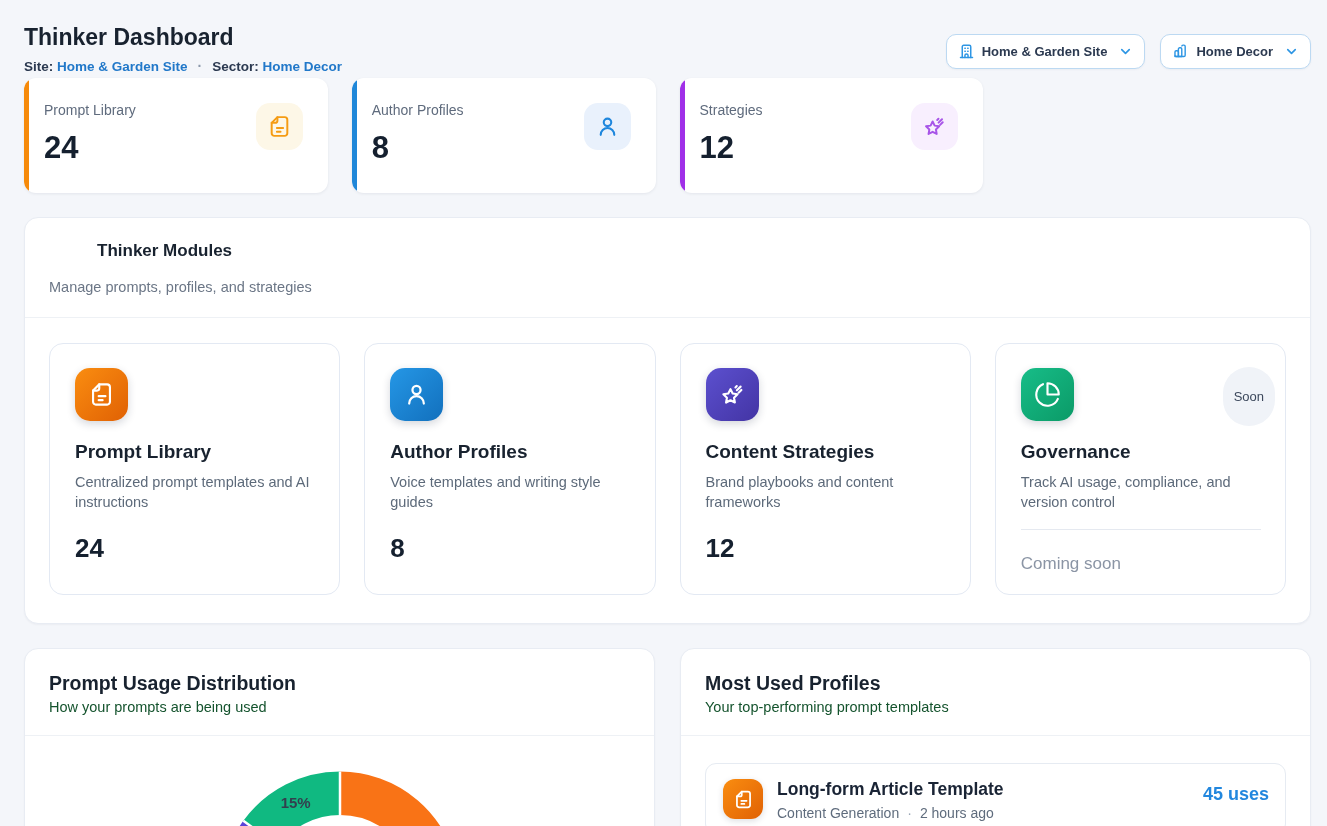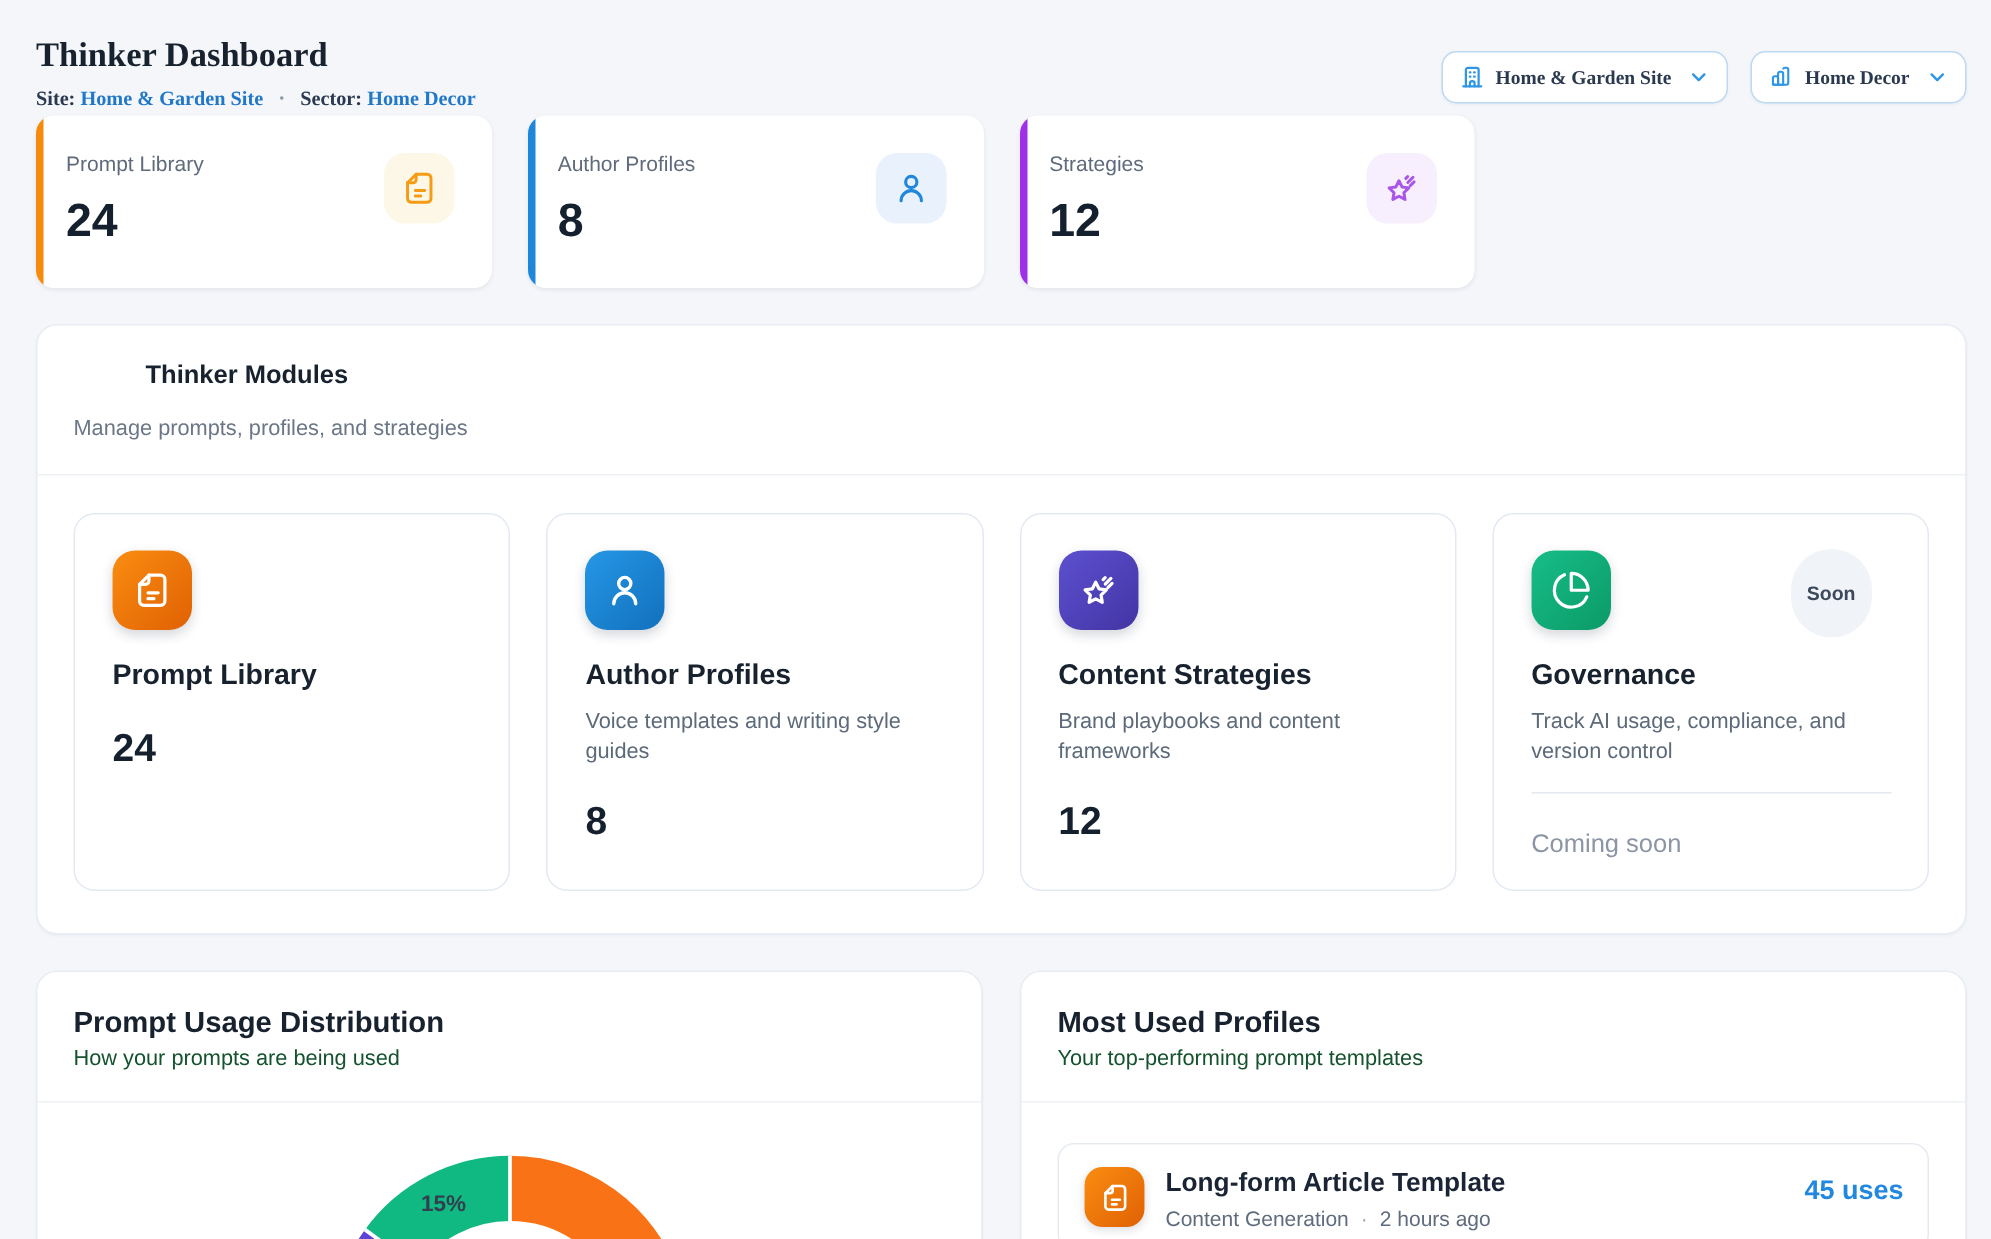--- a/index.html
+++ b/index.html
@@ -1,19 +1,19 @@
 <!DOCTYPE html>
 <html><head>
 <meta charset="utf-8">
 <style>
 * { margin:0; padding:0; box-sizing:border-box; }
 html,body { width:1327px; height:826px; overflow:hidden; }
 body { background:#f4f6fa; font-family:"Liberation Sans", sans-serif; color:#1b2536; }
 .wrap { margin-left:24px; width:1287px; padding-top:24px; }
-.hdr { position:relative;font-family:Liberation Serif, serif; }
+.hdr { position:relative; }
 h1 { font-size:23px; font-weight:bold; color:#18222f; letter-spacing:0; }
 .sub { margin-top:8px; font-size:13.5px; font-weight:bold; color:#2b3950; line-height:15px; }
 .sub a { color:#2178c9; text-decoration:none; }
 .sub .dot { color:#8c99ab; font-weight:bold; margin:0 10px; font-size:14px; line-height:13px; }
 .btns { position:absolute; top:10px; right:0; display:flex; gap:15px; }
 .btn { height:35px; background:#fff; border:1px solid #bcd9f2; border-radius:10px; display:flex; align-items:center; padding:0 11px; gap:7px; font-size:13px; font-weight:bold; color:#2b3950; box-shadow:0 1px 2px rgba(30,60,100,.05); }
 .btn svg { flex:none; }
 
 
 .stats { margin-top:4px; display:grid; grid-template-columns:repeat(4,1fr); gap:24px; }
@@ -37,21 +37,21 @@
 .mgrid { padding:25px 24px 28px; display:grid; grid-template-columns:repeat(4,1fr); gap:24px; }
 .mcard { position:relative; border:1.5px solid #e3e9f3; border-radius:14px; padding:24px 24px 0 25px; height:252px; }
 .micon { width:53px; height:53px; border-radius:15px; display:flex; align-items:center; justify-content:center; box-shadow:0 3px 8px rgba(20,35,60,.18); }
 .micon.o { background:linear-gradient(135deg,#fa8d10,#e06104); }
 .micon.b { background:linear-gradient(135deg,#2597e6,#1270bd); }
 .micon.p { background:linear-gradient(135deg,#5c50cf,#4334a4); }
 .micon.g { background:linear-gradient(135deg,#17bd88,#0b9a67); }
 .mt { margin-top:20px; font-size:19px; font-weight:bold; color:#18222f; }
 .md { margin-top:9px; font-size:14.5px; color:#5d6a7a; line-height:20px; }
 .mv { margin-top:21px; font-size:26px; font-weight:bold; color:#15202f; }
-.soon { position:absolute; top:23px; right:37px; background:#f0f3f8; color:#3c485c; font-size:13px; font-weight:bold; border-radius:999px; padding:22px 11px; }
+.soon { position:absolute; top:23px; right:10px; background:#f0f3f8; color:#3c485c; font-size:13px; font-weight:normal; border-radius:999px; padding:22px 11px; }
 .gdiv { margin-top:17px; border-top:1px solid #e5e9f0; }
 .cs { margin-top:24px; font-size:17px; color:#8b95a5; }
 
 
 .bottom { margin-top:24px; display:grid; grid-template-columns:1fr 1fr; gap:25px; }
 .bpanel { background:#fff; border:1px solid #e8ecf3; border-radius:14px; box-shadow:0 1px 2px rgba(20,35,60,.04); height:400px; overflow:hidden; }
 .chartbox { position:relative; height:300px; }
 .phead2 { padding:23px 24px 0; }
 .phead2 .pt2 { font-size:19.5px; font-weight:bold; color:#18222f; }
 .phead2 .ps2 { margin-top:4px; font-size:14.5px; color:#14532d; padding-bottom:20px; }
@@ -139,20 +139,21 @@
     <div class="mgrid">
       <div class="mcard">
         <div class="micon o">
           <svg width="27" height="27" viewBox="0 0 24 24" fill="none" stroke="#fff" stroke-width="1.9" stroke-linecap="round" stroke-linejoin="round">
               <path d="M10 3h7a2.5 2.5 0 0 1 2.5 2.5v13a2.5 2.5 0 0 1-2.5 2.5H7a2.5 2.5 0 0 1-2.5-2.5V8.5L10 3z"></path>
               <path d="M10 3v3.5a2 2 0 0 1-2 2H4.5"></path>
               <path d="M9.5 13.5h6M9.5 17h3.5"></path>
             </svg>
         </div>
         <div class="mt">Prompt Library</div>
+        <div class="md">Centralized prompt templates and AI instructions</div>
         <div class="mv">24</div>
       </div>
       <div class="mcard">
         <div class="micon b">
           <svg width="27" height="27" viewBox="0 0 24 24" fill="none" stroke="#fff" stroke-width="2" stroke-linecap="round" stroke-linejoin="round">
               <circle cx="12" cy="8" r="3.6"></circle>
               <path d="M5.5 20a6.5 6.5 0 0 1 13 0"></path>
             </svg>
         </div>
         <div class="mt">Author Profiles</div>

